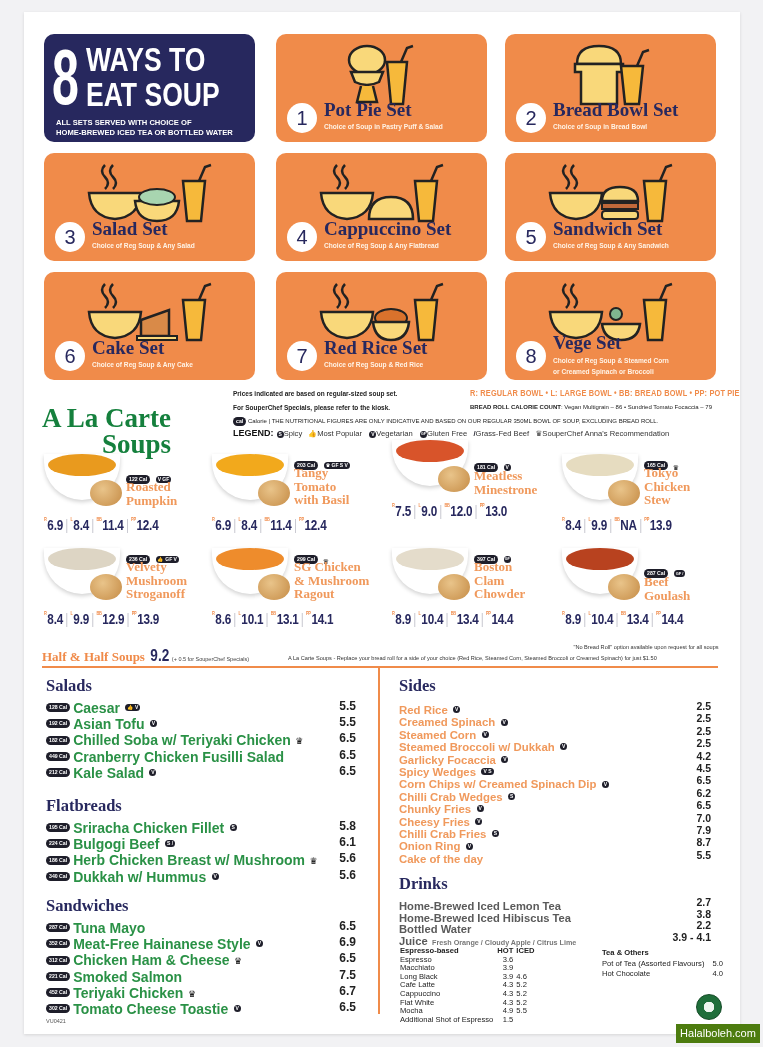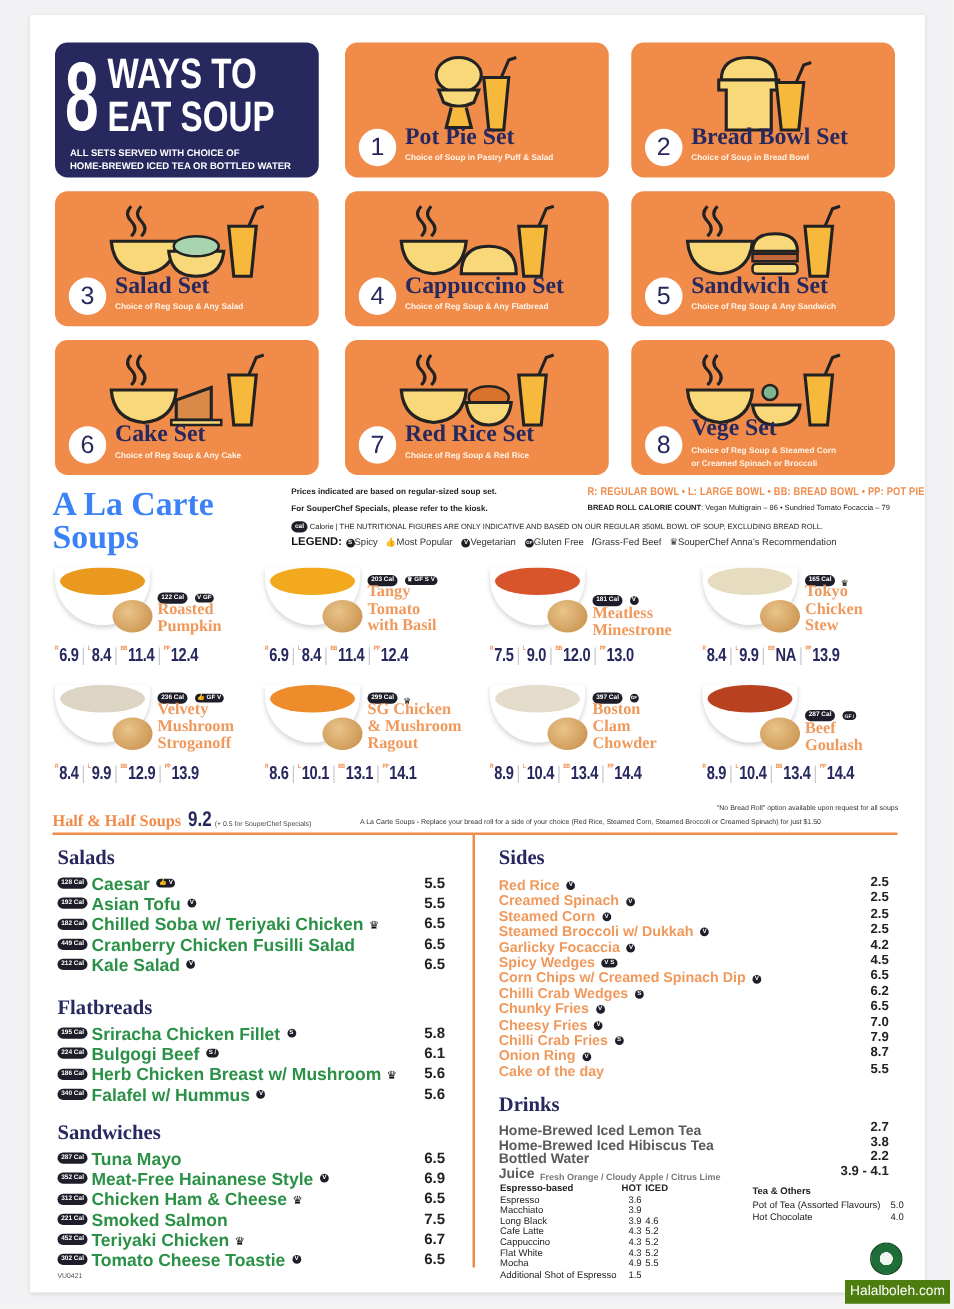--- a/index.html
+++ b/index.html
@@ -14,21 +14,21 @@
   .hero .sub { position: absolute; left: 12px; top: 84px; font-size: 7.6px; font-weight: bold; line-height: 9.5px; }
 
   .set { position: absolute; width: 211px; height: 108px; background: #f08b4a; border-radius: 10px; overflow: hidden; }
   .set .num { position: absolute; left: 11px; bottom: 9px; width: 30px; height: 30px; border-radius: 50%; background: #fff; color: #27285e; font-size: 20px; line-height: 30px; text-align: center; }
   .set .title { position: absolute; left: 48px; bottom: 22px; color: #27285e; font-family: "Liberation Serif", serif; font-weight: bold; font-size: 19px; line-height: 20px; white-space: nowrap; }
   .set .desc { position: absolute; left: 48px; bottom: 12px; color: #fff3e6; font-size: 6.6px; font-weight: bold; white-space: nowrap; }
   .set .desc2 { bottom: 5px; }
   .set .illus { position: absolute; left: 50%; top: 8px; transform: translateX(-50%); }
 
   
-  .alc-title { position: absolute; left: 18px; top: 378px; color: #3b82f6; font-family: "Liberation Serif", serif; font-weight: bold; font-size: 27px; line-height: 26px; }
+  .alc-title { position: absolute; left: 18px; top: 393px; color: #15803d; font-family: "Liberation Serif", serif; font-weight: bold; font-size: 27px; line-height: 26px; text-align: right; }
   .info { position: absolute; font-size: 6.5px; color: #222; white-space: nowrap; }
   .info.b { font-weight: bold; }
   .key { position: absolute; left: 446px; top: 390px; color: #f08b4a; font-weight: bold; font-size: 9px; transform: scaleX(0.82); transform-origin: left top; white-space: nowrap; letter-spacing: 0.2px; }
   .legend { position: absolute; left: 209px; top: 428px; font-size: 7.6px; color: #333; white-space: nowrap; }
   .legend b { font-size: 9px; color: #111; }
   .calpill { display: inline-block; background: #1e1e2a; color: #fff; border-radius: 5px; font-size: 5.2px; font-weight: bold; padding: 1px 3px; vertical-align: middle; line-height: 7px; }
   .ic { display: inline-block; width: 7px; height: 7px; border-radius: 50%; background: #1e1e2a; color: #fff; font-size: 5px; line-height: 7px; text-align: center; font-weight: bold; vertical-align: middle; margin-left: 1px; }
 
   .soup { position: absolute; width: 176px; height: 92px; }
   .bowl { position: absolute; left: 2px; top: 4px; width: 76px; height: 46px; border-radius: 0 0 38px 38px; background: #fff; box-shadow: 0 2px 4px rgba(0,0,0,0.18); overflow: hidden; }
@@ -250,21 +250,21 @@
     <div class="roll"></div>
     <div class="cal" style="top:6px;"><span class="calpill">203 Cal</span> <span class="ic" style="width:auto;border-radius:4px;padding:0 2px;">♛ GF S V</span></div>
     <div class="name" style="top:16px;">
         <div>Tangy</div>
         <div>Tomato</div>
         <div>with Basil</div>
       </div>
     <div class="prices"><sup>R</sup><span>6.9</span><span class="sep">|</span><sup>L</sup><span>8.4</span><span class="sep">|</span><sup>BB</sup><span>11.4</span><span class="sep">|</span><sup>PP</sup><span>12.4</span></div>
   </div>
 
-  <div class="soup" style="left:366px;top:438px;">
+  <div class="soup" style="left:366px;top:424px;">
     <div class="bowl">
         <div class="liquid" style="background:#d8542a;"></div>
       </div>
     <div class="roll"></div>
     <div class="cal" style="top:22px;"><span class="calpill">181 Cal</span> <span class="ic">V</span></div>
     <div class="name" style="top:33px;">
         <div>Meatless</div>
         <div>Minestrone</div>
         <div></div>
       </div>
@@ -358,21 +358,21 @@
     <div class="row"><span class="calpill">182 Cal</span><span class="nm">Chilled Soba w/ Teriyaki Chicken</span> <span style="font-size:9px;">♛</span><span class="pr">6.5</span></div>
     <div class="row"><span class="calpill">449 Cal</span><span class="nm">Cranberry Chicken Fusilli Salad</span><span class="pr">6.5</span></div>
     <div class="row"><span class="calpill">212 Cal</span><span class="nm">Kale Salad</span> <span class="ic">V</span><span class="pr">6.5</span></div>
   </div>
 
   <div class="sec-title" style="left:22px;top:784px;">Flatbreads</div>
   <div class="list" style="left:22px;top:806px;width:310px;">
     <div class="row"><span class="calpill">195 Cal</span><span class="nm">Sriracha Chicken Fillet</span> <span class="ic">S</span><span class="pr">5.8</span></div>
     <div class="row"><span class="calpill">224 Cal</span><span class="nm">Bulgogi Beef</span> <span class="ic" style="width:auto;border-radius:4px;padding:0 2px;">S /</span><span class="pr">6.1</span></div>
     <div class="row"><span class="calpill">186 Cal</span><span class="nm">Herb Chicken Breast w/ Mushroom</span> <span style="font-size:9px;">♛</span><span class="pr">5.6</span></div>
-    <div class="row"><span class="calpill">340 Cal</span><span class="nm">Falafel w/ Hummus</span> <span class="ic">V</span><span class="pr">5.6</span></div>
+    <div class="row"><span class="calpill">340 Cal</span><span class="nm">Dukkah w/ Hummus</span> <span class="ic">V</span><span class="pr">5.6</span></div>
   </div>
 
   <div class="sec-title" style="left:22px;top:884px;">Sandwiches</div>
   <div class="list" style="left:22px;top:906px;width:310px;">
     <div class="row"><span class="calpill">287 Cal</span><span class="nm">Tuna Mayo</span><span class="pr">6.5</span></div>
     <div class="row"><span class="calpill">352 Cal</span><span class="nm">Meat-Free Hainanese Style</span> <span class="ic">V</span><span class="pr">6.9</span></div>
     <div class="row"><span class="calpill">312 Cal</span><span class="nm">Chicken Ham &amp; Cheese</span> <span style="font-size:9px;">♛</span><span class="pr">6.5</span></div>
     <div class="row"><span class="calpill">221 Cal</span><span class="nm">Smoked Salmon</span><span class="pr">7.5</span></div>
     <div class="row"><span class="calpill">452 Cal</span><span class="nm">Teriyaki Chicken</span> <span style="font-size:9px;">♛</span><span class="pr">6.7</span></div>
     <div class="row"><span class="calpill">302 Cal</span><span class="nm">Tomato Cheese Toastie</span> <span class="ic">V</span><span class="pr">6.5</span></div>

